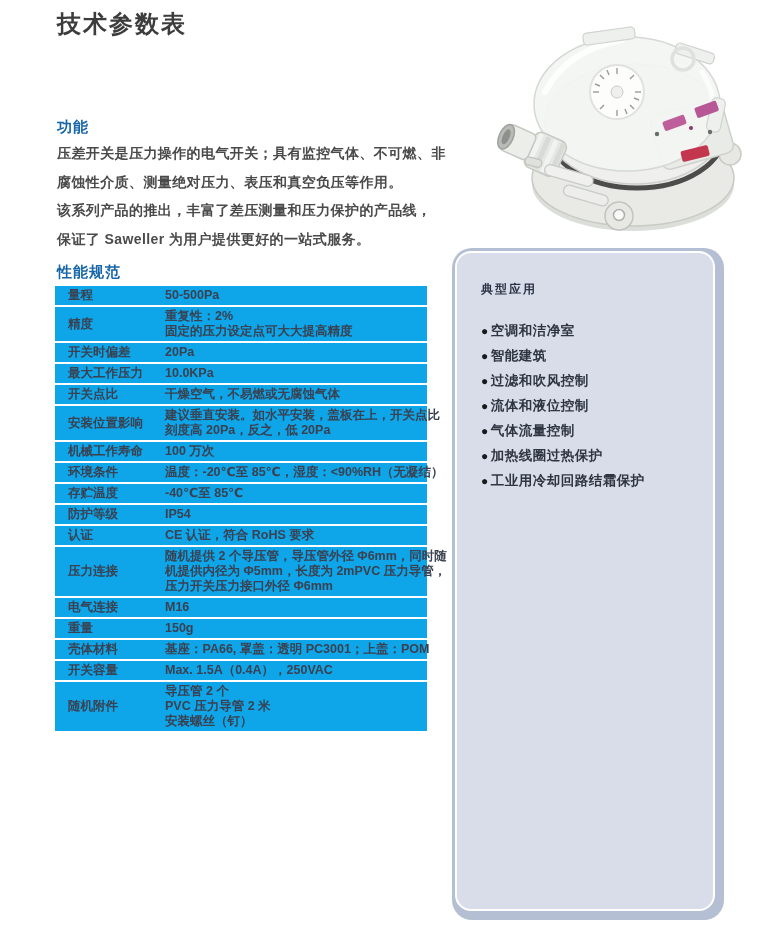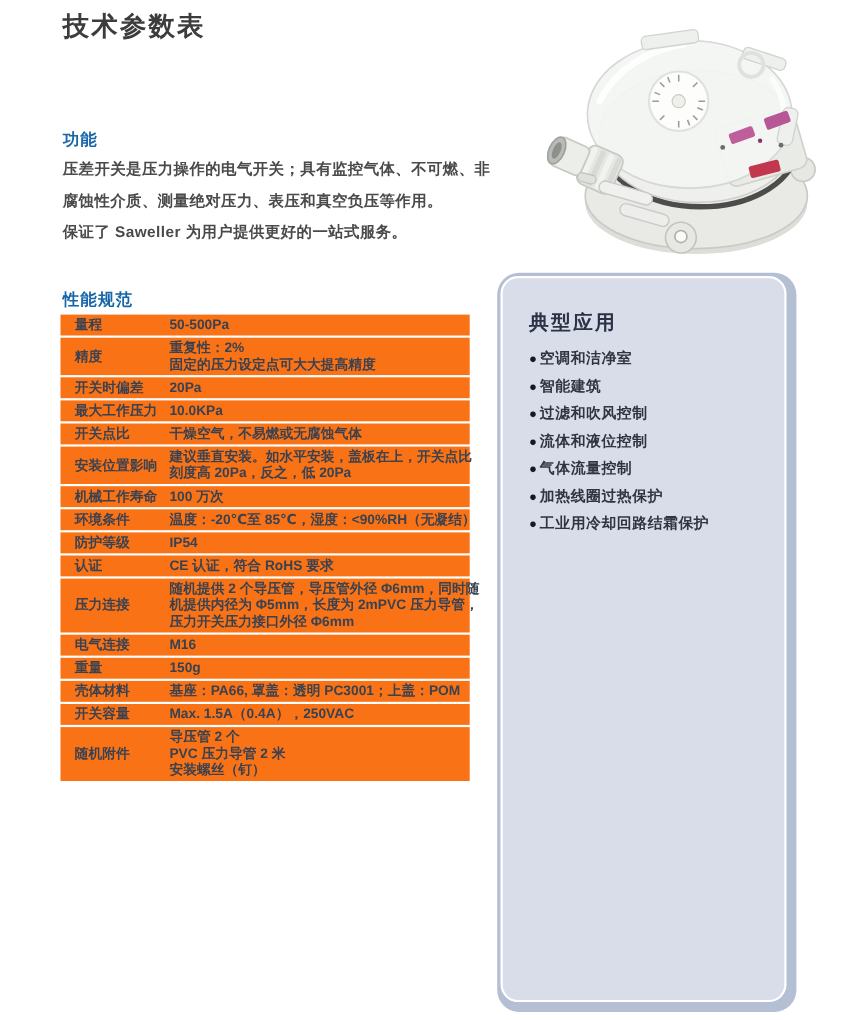--- a/index.html
+++ b/index.html
@@ -33,23 +33,23 @@
     white-space:nowrap; letter-spacing:0.4px;
   }
   
   .spec-table {
     position:absolute; left:55px; top:284px;
     width:372px;
     border-collapse:separate; border-spacing:0 2px;
     table-layout:fixed;
   }
   .spec-table td {
-    background:#f97316;
+    background:#0ea5e9;
     vertical-align:middle;
-    padding:2px 4px;
+    padding:2px 15px;
     font-size:12.5px; line-height:15px;
     color:#3a4150; font-weight:600;
   }
   .spec-table td.label {
     width:95px;
     padding-left:13px;
     white-space:nowrap;
     overflow:hidden;
   }
   .spec-table td.value .vline {
@@ -64,23 +64,23 @@
     padding:3px 9px 9px 3px;
   }
   .apps-panel-inner {
     width:100%; height:100%;
     background:#d9dde9;
     border:2px solid #ffffff;
     border-radius:16px;
     padding:28px 18px 0 24px;
   }
   .apps-heading {
-    font-size:18px; font-weight:700;
+    font-size:12px; font-weight:700;
     color:#2b3246; letter-spacing:2px;
-    margin-bottom:8px;
+    margin-bottom:20px;
   }
   .apps-item {
     height:25px; display:flex; align-items:center;
     font-size:13.5px; font-weight:600; color:#2e3440;
     white-space:nowrap; letter-spacing:0.5px;
   }
   .apps-item .bullet {
     font-size:12px; color:#17191c; margin-right:2px;
   }
   
@@ -166,20 +166,21 @@
       <rect x="47" y="158" width="50" height="11" rx="5.5" fill="#f0f1ee" stroke="#c9ccc6" stroke-width="1.3" transform="rotate(16 72 163)"></rect>
       <rect x="66" y="178" width="46" height="11" rx="5.5" fill="#edeeeb" stroke="#c9ccc6" stroke-width="1.3" transform="rotate(16 89 183)"></rect>
     </g>
   </svg>
 </div>
 
 <div class="sec-heading" id="func-heading">功能</div>
 <div class="func-paragraph">
     <div class="func-line">压差开关是压力操作的电气开关；具有监控气体、不可燃、非</div>
     <div class="func-line">腐蚀性介质、测量绝对压力、表压和真空负压等作用。</div>
+    <div class="func-line">该系列产品的推出，丰富了差压测量和压力保护的产品线，</div>
     <div class="func-line">保证了 Saweller 为用户提供更好的一站式服务。</div>
   </div>
 
 <div class="sec-heading" id="spec-heading">性能规范</div>
 <table class="spec-table">
   <tbody>
       <tr>
         <td class="label">量程</td>
         <td class="value">
           <div class="vline">50-500Pa</div>
@@ -220,20 +221,26 @@
       <tr>
         <td class="label">机械工作寿命</td>
         <td class="value">
           <div class="vline">100 万次</div>
         </td>
       </tr>
       <tr>
         <td class="label">环境条件</td>
         <td class="value">
           <div class="vline">温度：-20℃至 85℃，湿度：&lt;90%RH（无凝结）</div>
+        </td>
+      </tr>
+      <tr>
+        <td class="label">存贮温度</td>
+        <td class="value">
+          <div class="vline">-40℃至 85℃</div>
         </td>
       </tr>
       <tr>
         <td class="label">防护等级</td>
         <td class="value">
           <div class="vline">IP54</div>
         </td>
       </tr>
       <tr>
         <td class="label">认证</td>

